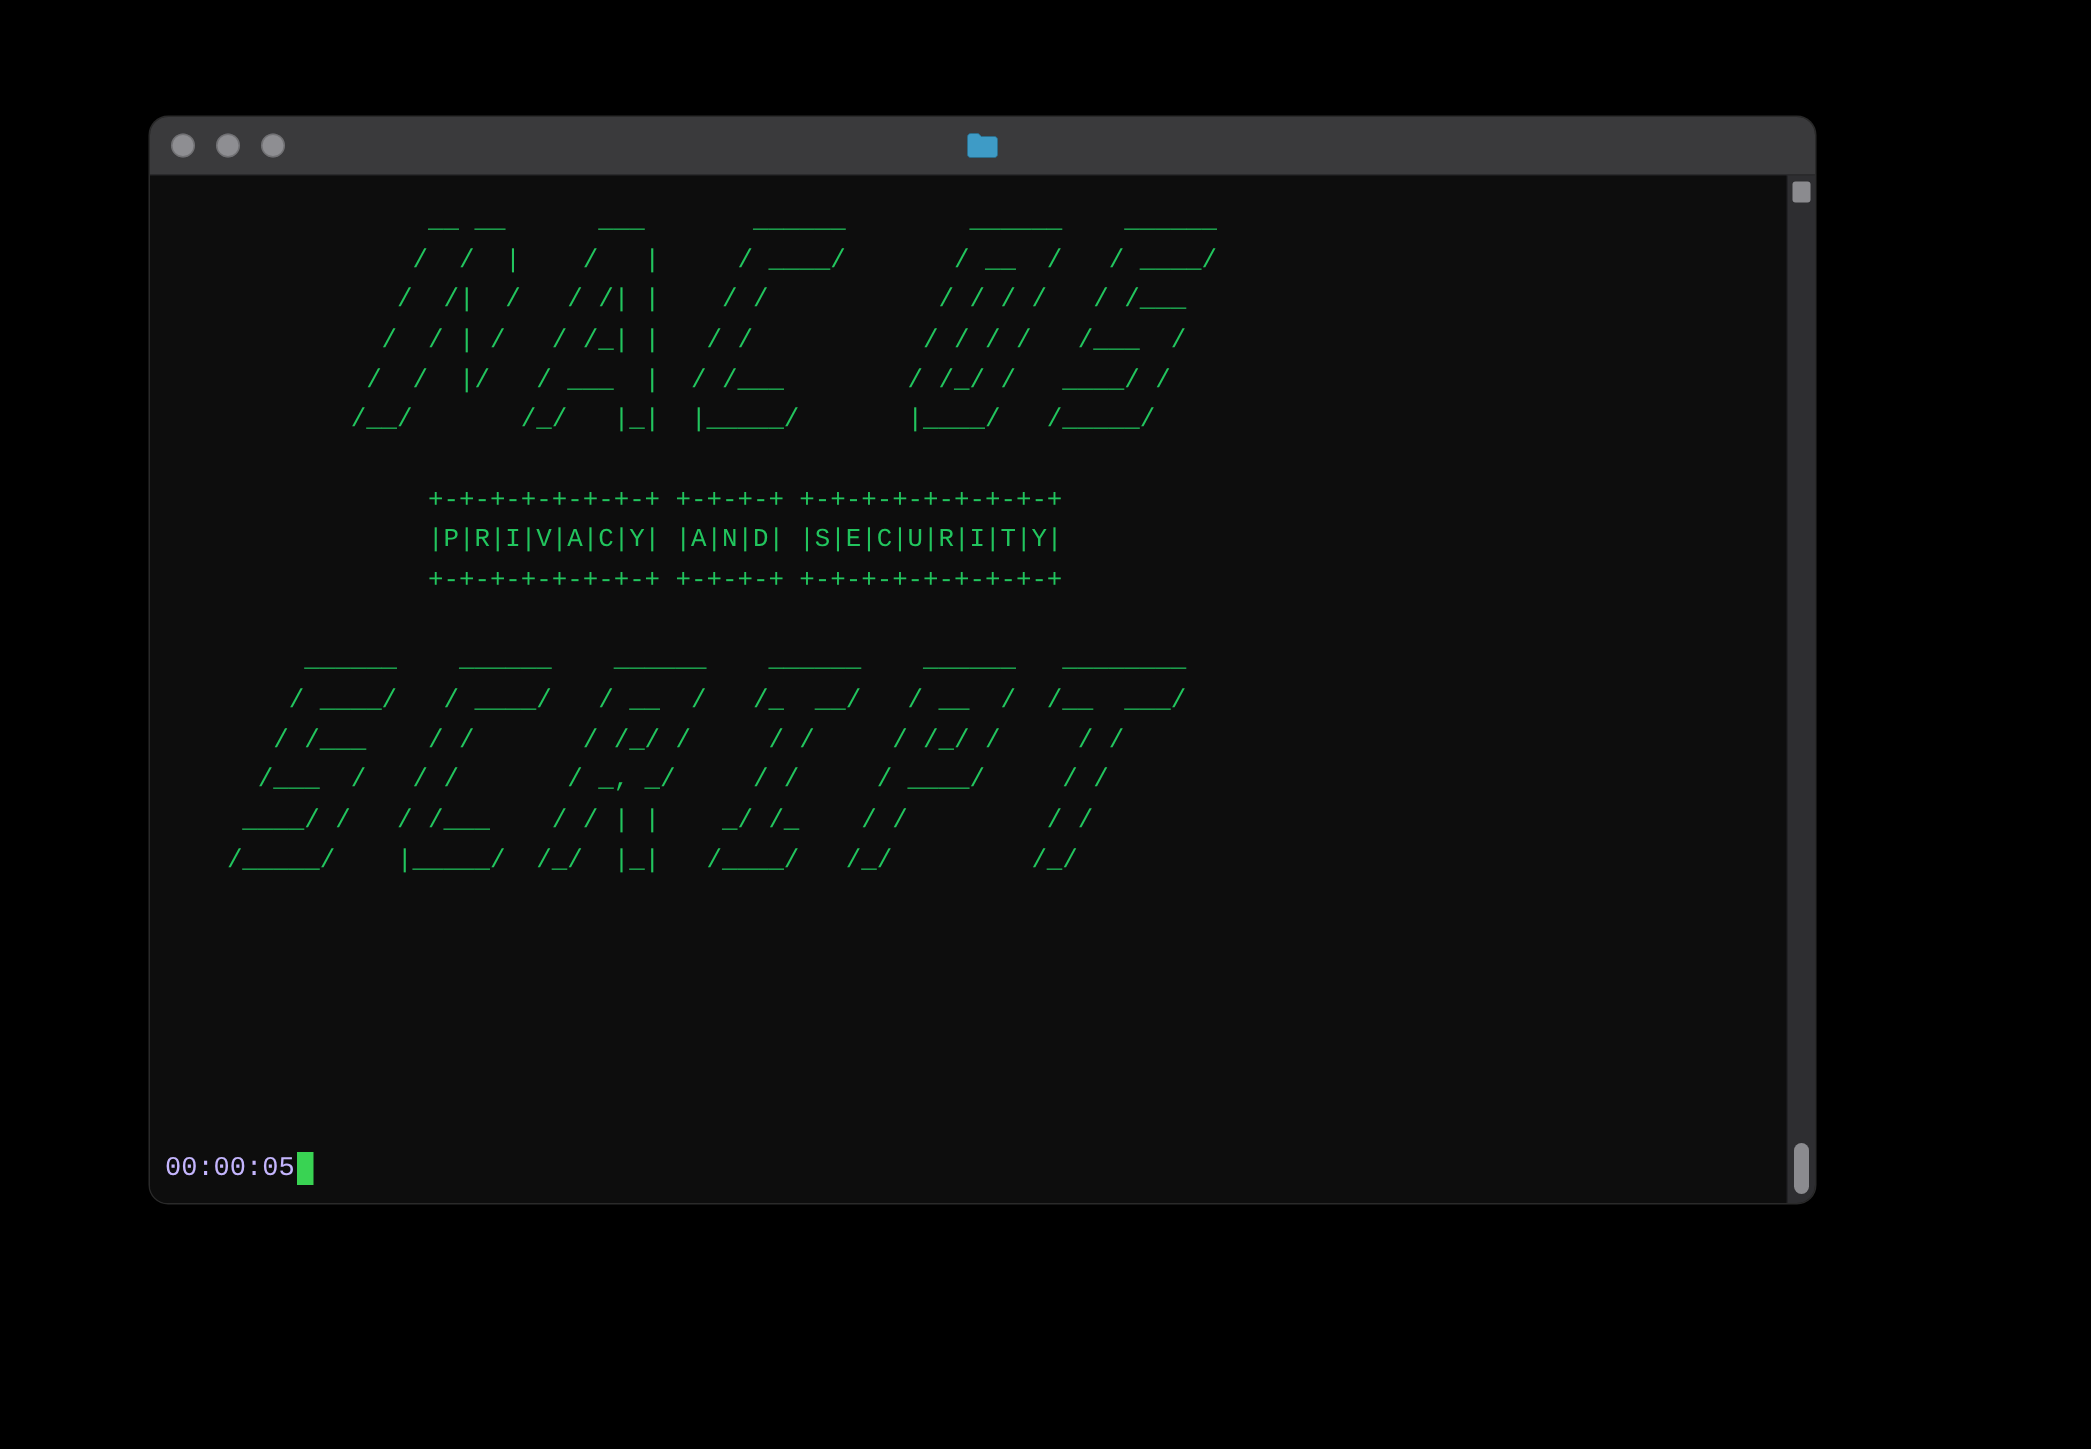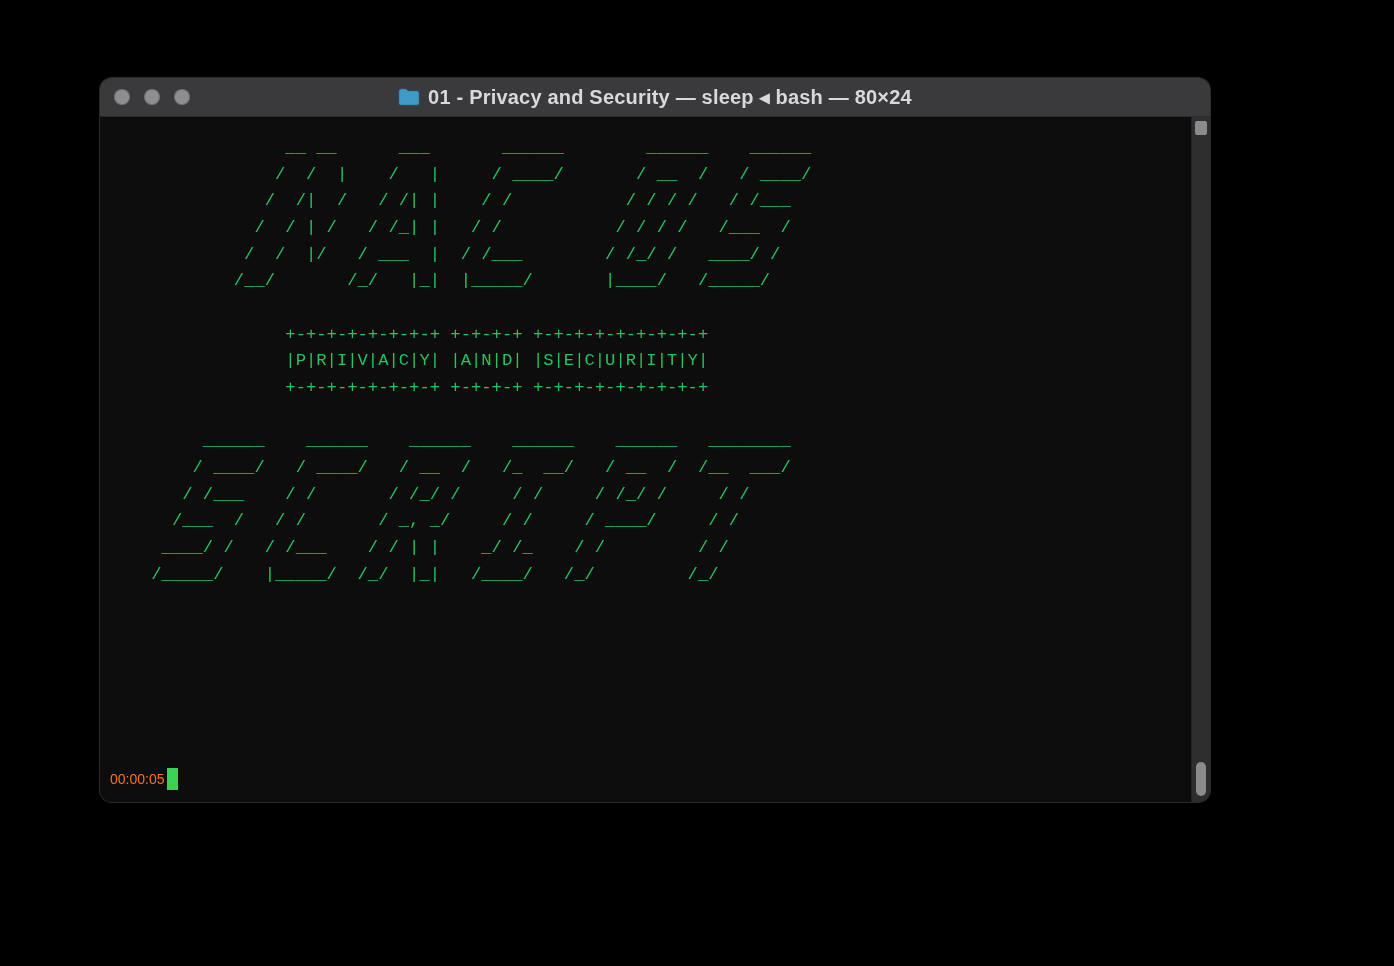--- a/index.html
+++ b/index.html
@@ -118,23 +118,23 @@
     margin-top: auto;
     margin-bottom: 6px;
   }
 
   .timer-row {
     position: absolute;
     left: 10px;
     bottom: 12px;
     display: flex;
     align-items: center;
-    font-family: Liberation Sans, sans-serif;
-    font-size: 14px;
-    color: #f97316;
+    font-family: Liberation Mono, monospace;
+    font-size: 18px;
+    color: #c4b5fd;
   }
   .cursor-block {
     width: 11px;
     height: 22px;
     background: #39d353;
     margin-left: 2px;
   }
 </style>
 </head>
 <body>
@@ -146,21 +146,20 @@
       <div class="dot"></div>
       <div class="dot"></div>
       <div class="dot"></div>
     </div>
     <div class="title-center">
       <span class="folder-icon">
         <svg width="22" height="18" viewBox="0 0 22 18">
           <path d="M1 3.2C1 2 2 1 3.2 1h4.2c.8 0 1.3.3 1.8.9l.9 1.1H19c1.1 0 2 .9 2 2V15c0 1.1-.9 2-2 2H3c-1.1 0-2-.9-2-2V3.2z" fill="#3e9bc6" stroke="#2a6e8d" stroke-width="0.6"></path>
         </svg>
       </span>
-      <span class="title-text">01 - Privacy and Security — sleep ◂ bash — 80×24</span>
     </div>
   </div>
 
   <div class="term-body-wrap">
     <div class="term-body">
       <pre class="ascii" id="ascii-art">                 __ __      ___       ______        ______    ______
                 /  /  |    /   |     / ____/       / __  /   / ____/
                /  /|  /   / /| |    / /           / / / /   / /___  
               /  / | /   / /_| |   / /           / / / /   /___  /  
              /  /  |/   / ___  |  / /___        / /_/ /   ____/ /   

